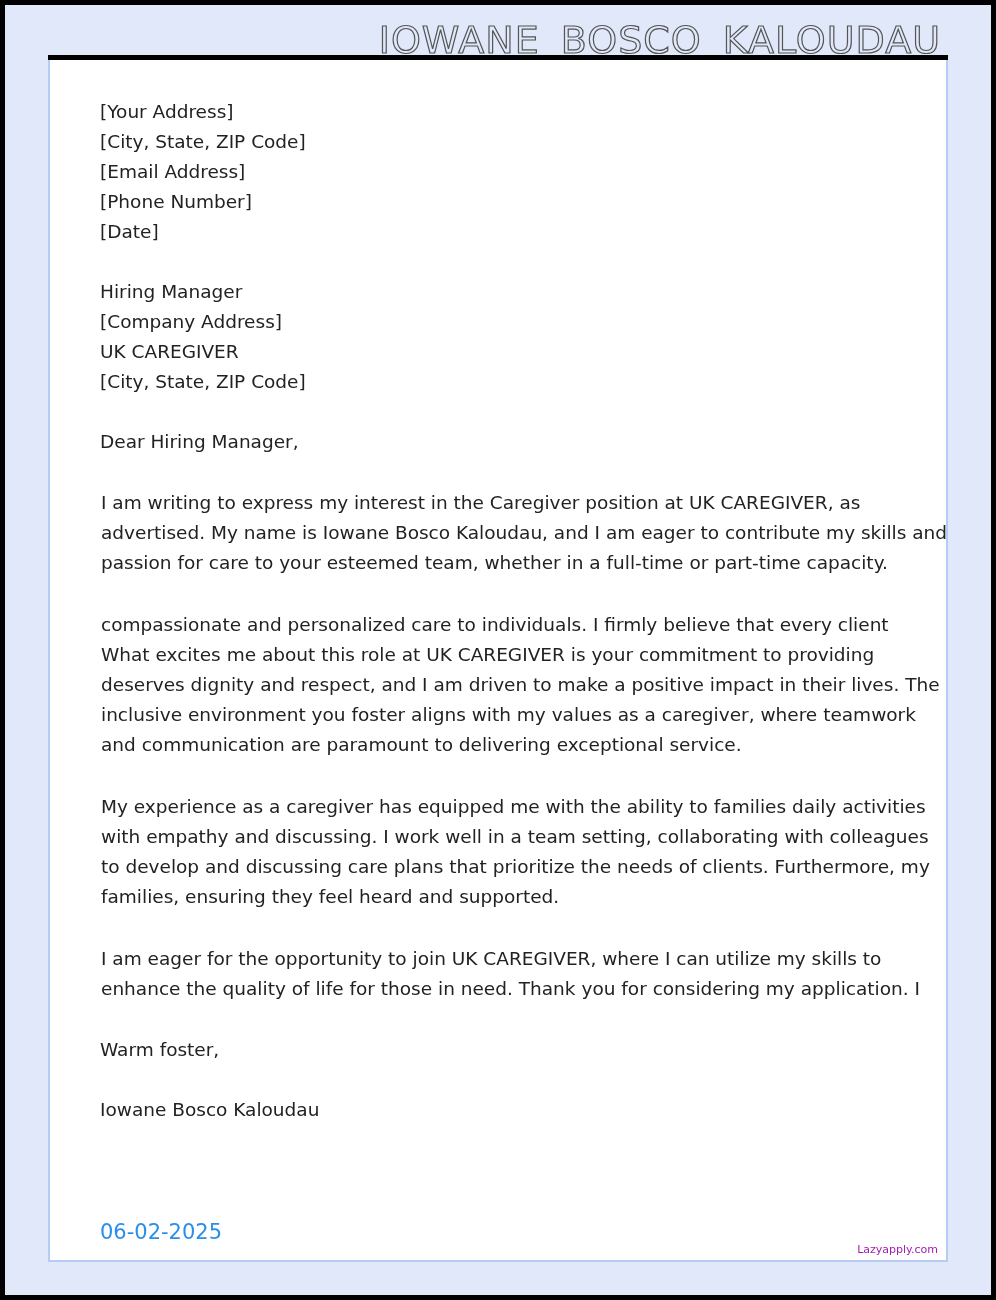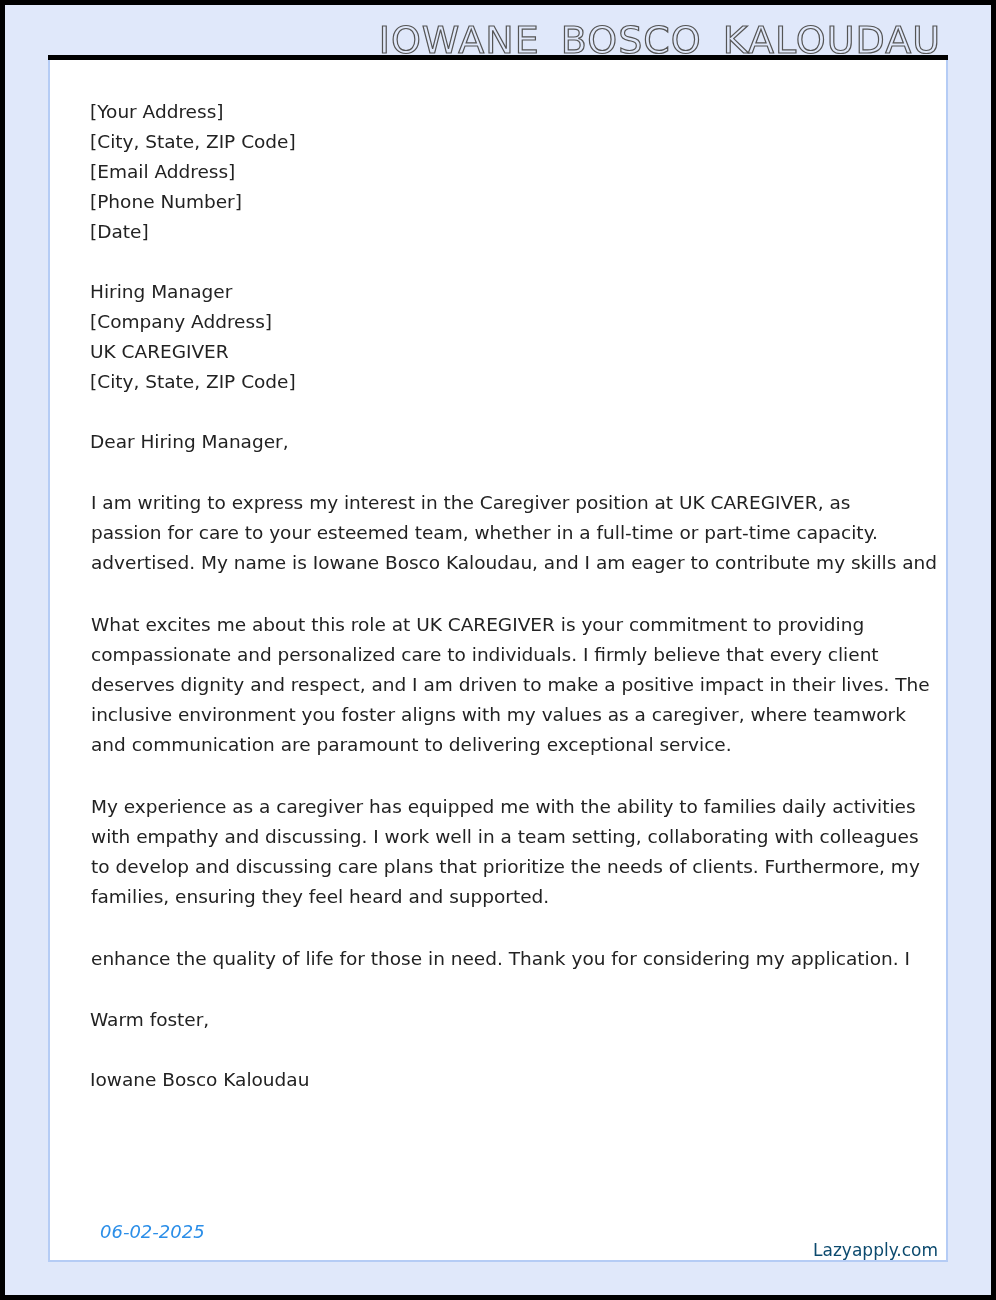--- a/index.html
+++ b/index.html
@@ -20,33 +20,33 @@
   .top-rule {
     position: absolute; left: 43px; top: 50px; width: 900px; height: 5px;
     background: #000;
   }
   .card {
     position: absolute; left: 43px; top: 55px; width: 900px; height: 1202px;
     box-sizing: border-box; background: #fff;
     border-left: 2px solid #b5ccf5; border-right: 2px solid #b5ccf5; border-bottom: 2px solid #b5ccf5;
   }
   .letter {
-    position: absolute; left: 40px; top: 37px; width: 800px;
+    position: absolute; left: 50px; top: 37px; width: 800px;
     font-size: 18.5px; line-height: 30px; color: #222;
   }
   .letter .line { display: block; white-space: nowrap; }
   .letter .gap { height: 30px; }
   .letter p { margin: 1px; }
   .date-stamp {
     position: absolute; left: 50px; top: 1157px;
-    font-size: 18px; line-height: 30px; color: #2b8ee8; font-style: italic;
+    font-size: 21px; line-height: 30px; color: #2b8ee8;
   }
   .footer-brand {
     position: absolute; right: 8px; bottom: 2px;
-    font-size: 17px; color: #0c4a6e; line-height: 16px;
+    font-size: 11px; color: #a21caf; line-height: 16px;
   }
 </style>
 </head>
 <body>
 
 <div class="name-title">IOWANE  BOSCO  KALOUDAU</div>
 <div class="top-rule"></div>
 
 <div class="card">
   <div class="letter">
@@ -63,40 +63,41 @@
       <span class="line">[Company Address]</span>
       <span class="line">UK CAREGIVER</span>
       <span class="line">[City, State, ZIP Code]</span>
     </div>
     <div class="gap"></div>
     <span class="line">Dear Hiring Manager,</span>
     <div class="gap"></div>
 
     <p>
       <span class="line">I am writing to express my interest in the Caregiver position at UK CAREGIVER, as</span>
+      <span class="line">advertised. My name is Iowane Bosco Kaloudau, and I am eager to contribute my skills and</span>
       <span class="line">passion for care to your esteemed team, whether in a full-time or part-time capacity.</span>
-      <span class="line">advertised. My name is Iowane Bosco Kaloudau, and I am eager to contribute my skills and</span>
     </p>
     <div class="gap"></div>
     <p>
+      <span class="line">compassionate and personalized care to individuals. I firmly believe that every client</span>
       <span class="line">What excites me about this role at UK CAREGIVER is your commitment to providing</span>
-      <span class="line">compassionate and personalized care to individuals. I firmly believe that every client</span>
       <span class="line">deserves dignity and respect, and I am driven to make a positive impact in their lives. The</span>
       <span class="line">inclusive environment you foster aligns with my values as a caregiver, where teamwork</span>
       <span class="line">and communication are paramount to delivering exceptional service.</span>
     </p>
     <div class="gap"></div>
     <p>
       <span class="line">My experience as a caregiver has equipped me with the ability to families daily activities</span>
       <span class="line">with empathy and discussing. I work well in a team setting, collaborating with colleagues</span>
       <span class="line">to develop and discussing care plans that prioritize the needs of clients. Furthermore, my</span>
       <span class="line">families, ensuring they feel heard and supported.</span>
     </p>
     <div class="gap"></div>
     <p>
+      <span class="line">I am eager for the opportunity to join UK CAREGIVER, where I can utilize my skills to</span>
       <span class="line">enhance the quality of life for those in need. Thank you for considering my application. I</span>
     </p>
     <div class="gap"></div>
     <span class="line">Warm foster,</span>
     <div class="gap"></div>
     <span class="line">Iowane Bosco Kaloudau</span>
   </div>
 
   <div class="date-stamp">06-02-2025</div>
   <div class="footer-brand">Lazyapply.com</div>

